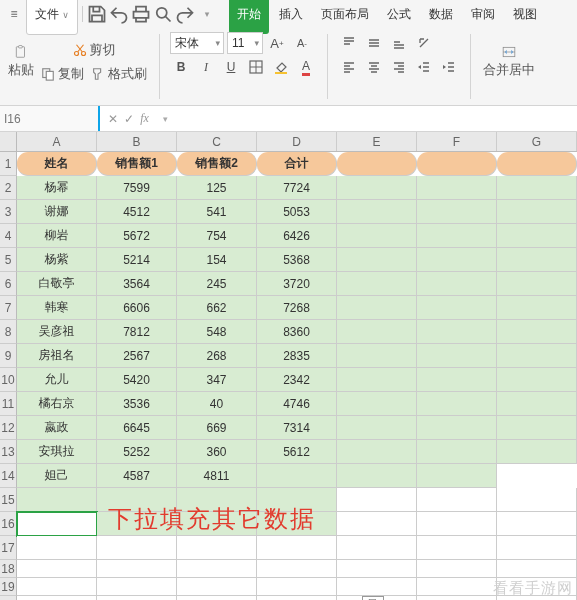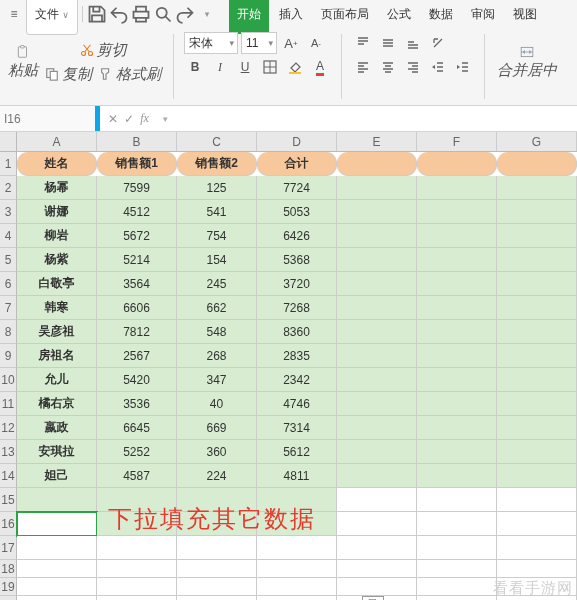--- a/index.html
+++ b/index.html
@@ -20,55 +20,55 @@
 .ribbon-btn { min-width:22px; height:22px; display:flex; align-items:center; justify-content:center; border-radius:3px; cursor:pointer; padding:0 2px; color:#555; }
 .ribbon-btn.tall { flex-direction:column; height:60px; justify-content:center; gap:2px; }
 .ribbon-btn svg { width:14px; height:14px; }
 .ribbon-sep { width:1px; background:#d4d4d4; margin:2px 2px; }
 .font-select { height:22px; border:1px solid #ccc; background:#fff; padding:0 16px 0 4px; display:flex; align-items:center; min-width:54px; position:relative; }
 .font-select:after { content:"▾"; position:absolute; right:3px; color:#888; font-size:9px; }
 .size-select { min-width:36px; }
 
 
 .fxbar { height:26px; border-bottom:1px solid #d4d4d4; display:flex; align-items:center; background:#fff; }
-.namebox-wrap { width:100px; height:100%; border-right:5px solid #0ea5e9; display:flex; align-items:center; padding:0 4px; background:#f9f9f9; }
+.namebox-wrap { width:100px; height:100%; border-right:2px solid #0ea5e9; display:flex; align-items:center; padding:0 4px; background:#f9f9f9; }
 .namebox { flex:1; border:none; background:transparent; color:#777; outline:none; font-size:12px; }
 .namebox-wrap .dd { color:#aaa; font-size:9px; padding:0 4px; }
 .fx-controls { display:flex; align-items:center; gap:6px; padding:0 8px; color:#999; }
 .fx-controls .fx { font-style:italic; font-family:serif; }
 
 
 .grid-area { position:absolute; top:132px; left:0; right:0; bottom:0; overflow:hidden; }
 .col-headers { display:flex; height:20px; background:#e8e8e8; border-bottom:1px solid #bbb; }
 .corner { width:28px; border-right:1px solid #bbb; background:#e8e8e8; }
 .col-h { width:80px; border-right:1px solid #ccc; display:flex; align-items:center; justify-content:center; color:#666; }
 .grid-body { display:flex; }
 .row-headers { width:28px; }
 .row-h { height:24px; border-right:1px solid #bbb; border-bottom:1px solid #ccc; background:#e8e8e8; display:flex; align-items:center; justify-content:center; color:#666; }
 .row-h.thin { height:18px; }
 .cells { }
 .cell-row { display:flex; height:24px; }
 .cell-row.thin { height:18px; }
 .cell { width:80px; border-right:1px solid #ccc; border-bottom:1px solid #ccc; display:flex; align-items:center; justify-content:center; }
 .header-row .cell { background:#f6c89b; font-weight:bold;border-radius:11px; }
 .data-row .cell { background:#d8ecd2; }
-.data-row .cell.name { font-family:"KaiTi","STKaiti",serif; font-weight:bold;text-align:right; }
+.data-row .cell.name { font-family:"KaiTi","STKaiti",serif; font-weight:normal;text-align:right; }
 .empty-row .cell { background:#d8ecd2; }
 .blank-row .cell { background:#fff; }
 .selected-cell { outline:2px solid #2ba245; outline-offset:-1px; background:#fff !important; }
 
 
 .overlay-text { position:absolute; left:108px; top:371px; color:#e23b2e; font-size:24px; font-weight:400; letter-spacing:2px; pointer-events:none; z-index:5; font-family:"SimHei","Microsoft YaHei"; }
 
 
 .autofill-tag { position:absolute; left:362px; top:464px; width:22px; height:16px; border:1px solid #999; background:#fff; font-size:10px; display:flex; align-items:center; justify-content:center; color:#555; cursor:pointer; z-index:4; }
 
 
 .watermark { position:absolute; right:4px; bottom:2px; color:#cfcfcf; font-size:15px; letter-spacing:1px; z-index:6; pointer-events:none; }
-.ribbon-label{font-size:15px;color:#555;font-style:italic;}
+.ribbon-label{font-size:13px;color:#555;}
 </style>
 </head>
 <body>
 
 <div class="menubar">
   <span class="qat-icon">≡</span>
   <span class="menu-item file"><span>文件</span> <span style="font-size:9px;color:#888">∨</span></span>
   <span class="divider"></span>
   <span class="qat-icon">
       <svg viewBox="0 0 16 16">
@@ -411,21 +411,20 @@
           <div class="cell">5252</div>
           <div class="cell">360</div>
           <div class="cell">5612</div>
           <div class="cell"></div>
           <div class="cell"></div>
           <div class="cell"></div>
         </div>
         <div class="cell-row data-row">
           <div class="cell name">妲己</div>
           <div class="cell">4587</div>
-          <div class="cell">224</div>
           <div class="cell">4811</div>
           <div class="cell"></div>
           <div class="cell"></div>
           <div class="cell"></div>
         </div>
         <div class="cell-row empty-row">
           <div class="cell"></div>
           <div class="cell"></div>
           <div class="cell"></div>
           <div class="cell"></div>

